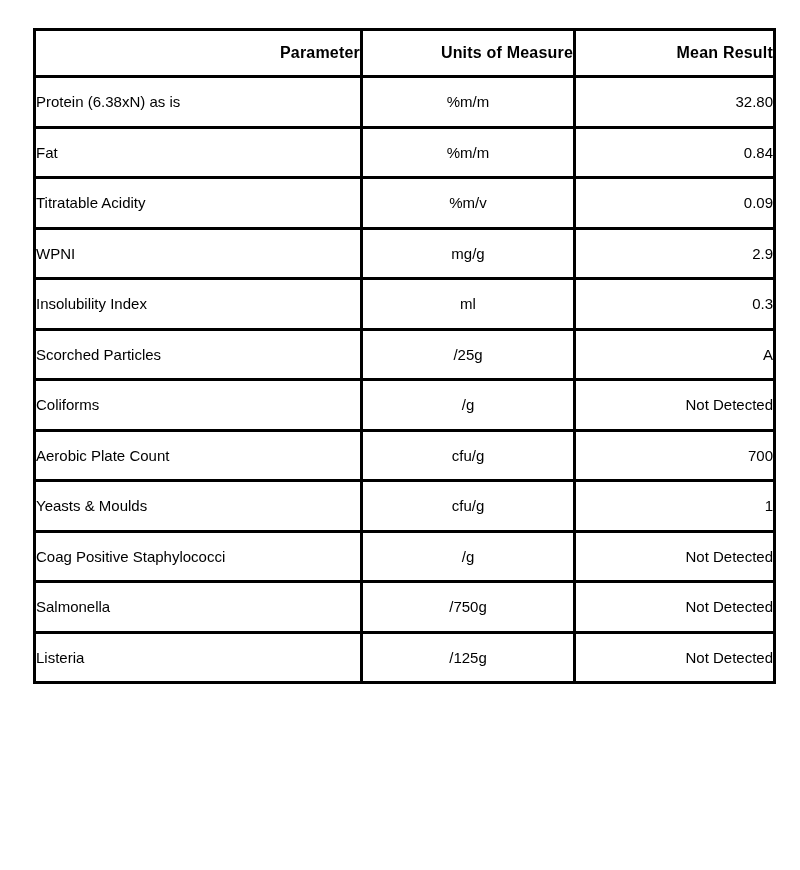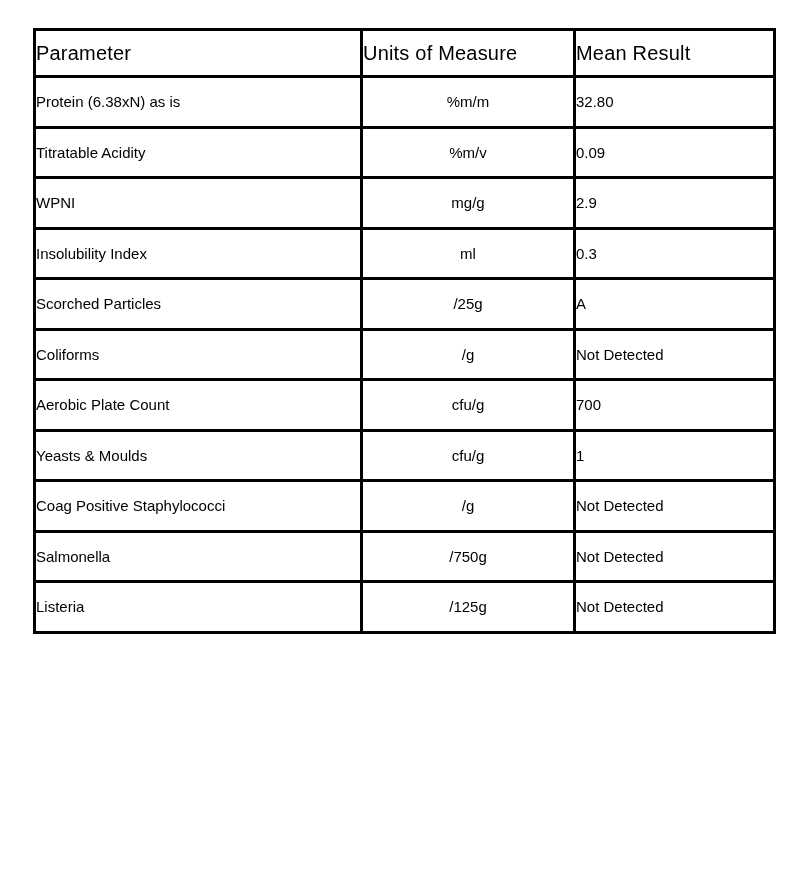--- a/index.html
+++ b/index.html
@@ -29,40 +29,40 @@
   }
   table.results th,
   table.results td {
     border: 3px solid #000000;
     padding: 0;
     vertical-align: middle;
     overflow: hidden;
   }
   table.results th {
     height: 44px;
-    font-size: 20px;
-    font-weight: normal;
-    text-align: left;
+    font-size: 16px;
+    font-weight: bold;
+    text-align: right;
     letter-spacing: 0.2px;
   }
   table.results td {
     height: 47.5px;
     font-size: 15px;
     font-weight: normal;
     white-space: pre-wrap;
   }
   td.col-parameter {
     text-align: left;
     padding-left: 2px;
   }
   td.col-units {
     text-align: center;
   }
   td.col-result {
-    text-align: left;
+    text-align: right;
     padding-right: 40px;
     margin-top: 40px;
   }
   col.c1 { width: 327px; }
   col.c2 { width: 213px; }
   col.c3 { width: 200px; }
 </style>
 </head>
 <body>
 
@@ -78,20 +78,25 @@
         <th>Parameter</th>
         <th>Units of Measure</th>
         <th>Mean Result</th>
       </tr>
     </thead>
     <tbody>
         <tr>
     <td class="col-parameter">Protein (6.38xN) as is</td>
     <td class="col-units">%m/m</td>
     <td class="col-result">32.80</td>
+  </tr>
+        <tr>
+    <td class="col-parameter">Fat</td>
+    <td class="col-units">%m/m</td>
+    <td class="col-result">0.84</td>
   </tr>
         <tr>
     <td class="col-parameter">Titratable Acidity</td>
     <td class="col-units">%m/v</td>
     <td class="col-result">0.09</td>
   </tr>
         <tr>
     <td class="col-parameter">WPNI</td>
     <td class="col-units">mg/g</td>
     <td class="col-result">2.9</td>

